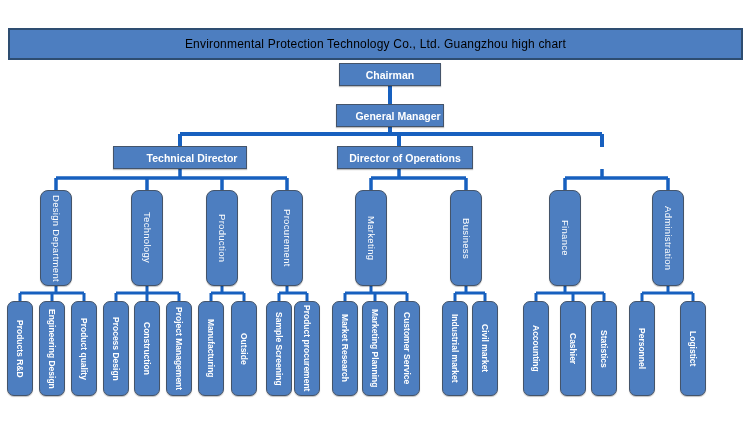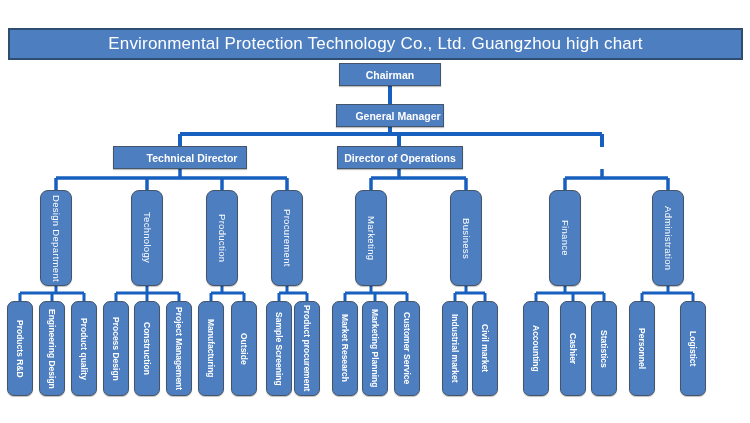--- a/index.html
+++ b/index.html
@@ -4,21 +4,21 @@
 <style>
   html,body{margin:0;padding:0;background:#fff;}
   .canvas{
     position:relative;width:750px;height:423px;background:#ffffff;overflow:hidden;
     font-family:"Liberation Sans",sans-serif;
   }
   .title-bar{
     position:absolute;left:8px;top:28px;width:731px;height:28px;
     background:#4d7ec0;border:2px solid #2e4d71;
     display:flex;align-items:center;justify-content:center;
-    color:#ffffff;font-size:17px;letter-spacing:.2px;
+    color:#000000;font-size:12px;letter-spacing:.2px;
   }
   .connectors{position:absolute;left:0;top:0;}
   .hbox{
     position:absolute;height:23px;background:#4d7ec0;
     border:1.5px solid #44546a;border-radius:0;
     display:flex;align-items:center;justify-content:center;
     color:#ffffff;font-weight:bold;font-size:10.5px;box-sizing:border-box;
     box-shadow:0 1px 1px rgba(0,0,0,.25);
   }
   .vbox{
@@ -68,21 +68,21 @@
 
     <path d="M565 286 L565 293 M536 293 L604 293 M536 293 L536 302 M573 293 L573 302 M604 293 L604 302" stroke="#1760bf" stroke-width="3" fill="none"></path>
 
     <path d="M668 286 L668 293 M642 293 L693 293 M642 293 L642 302 M693 293 L693 302" stroke="#1760bf" stroke-width="3" fill="none"></path>
   </svg>
 
   <div class="hbox" style="left:339px;top:63px;width:102px;">Chairman</div>
   <div class="hbox" style="left:336px;top:104px;width:108px;padding-left:16px;">General Manager</div>
 
   <div class="hbox" style="left:113px;top:146px;width:134px;padding-left:24px;">Technical Director</div>
-  <div class="hbox" style="left:337px;top:146px;width:126px;">Director of Operations</div>
+  <div class="hbox" style="left:337px;top:146px;width:136px;">Director of Operations</div>
 
   <div class="vbox lv2" style="left:40px;">Design Department</div>
   <div class="vbox lv2" style="left:131px;">Technology</div>
   <div class="vbox lv2" style="left:206px;">Production</div>
   <div class="vbox lv2" style="left:271px;">Procurement</div>
   <div class="vbox lv2" style="left:355px;">Marketing</div>
   <div class="vbox lv2" style="left:450px;">Business</div>
   <div class="vbox lv2" style="left:549px;">Finance</div>
   <div class="vbox lv2" style="left:652px;">Administration</div>
 

